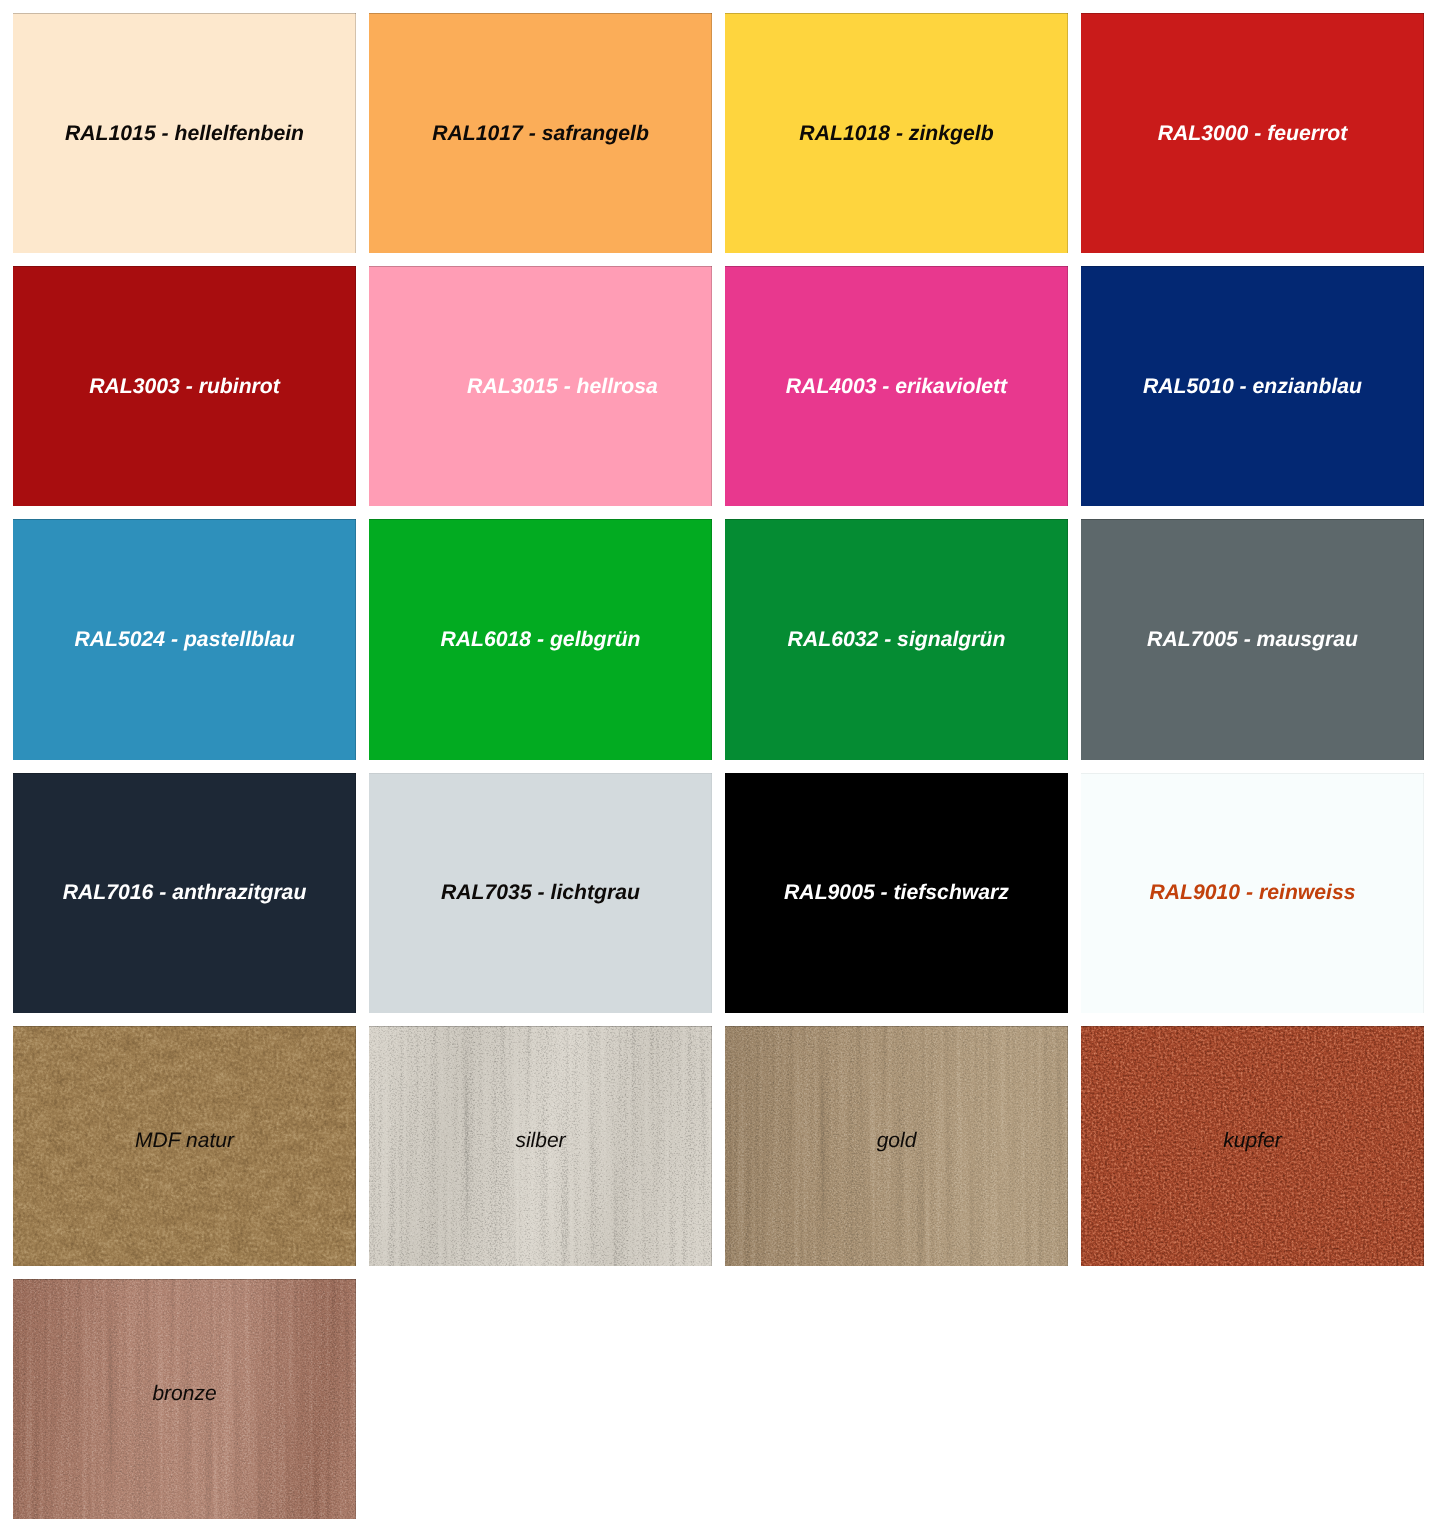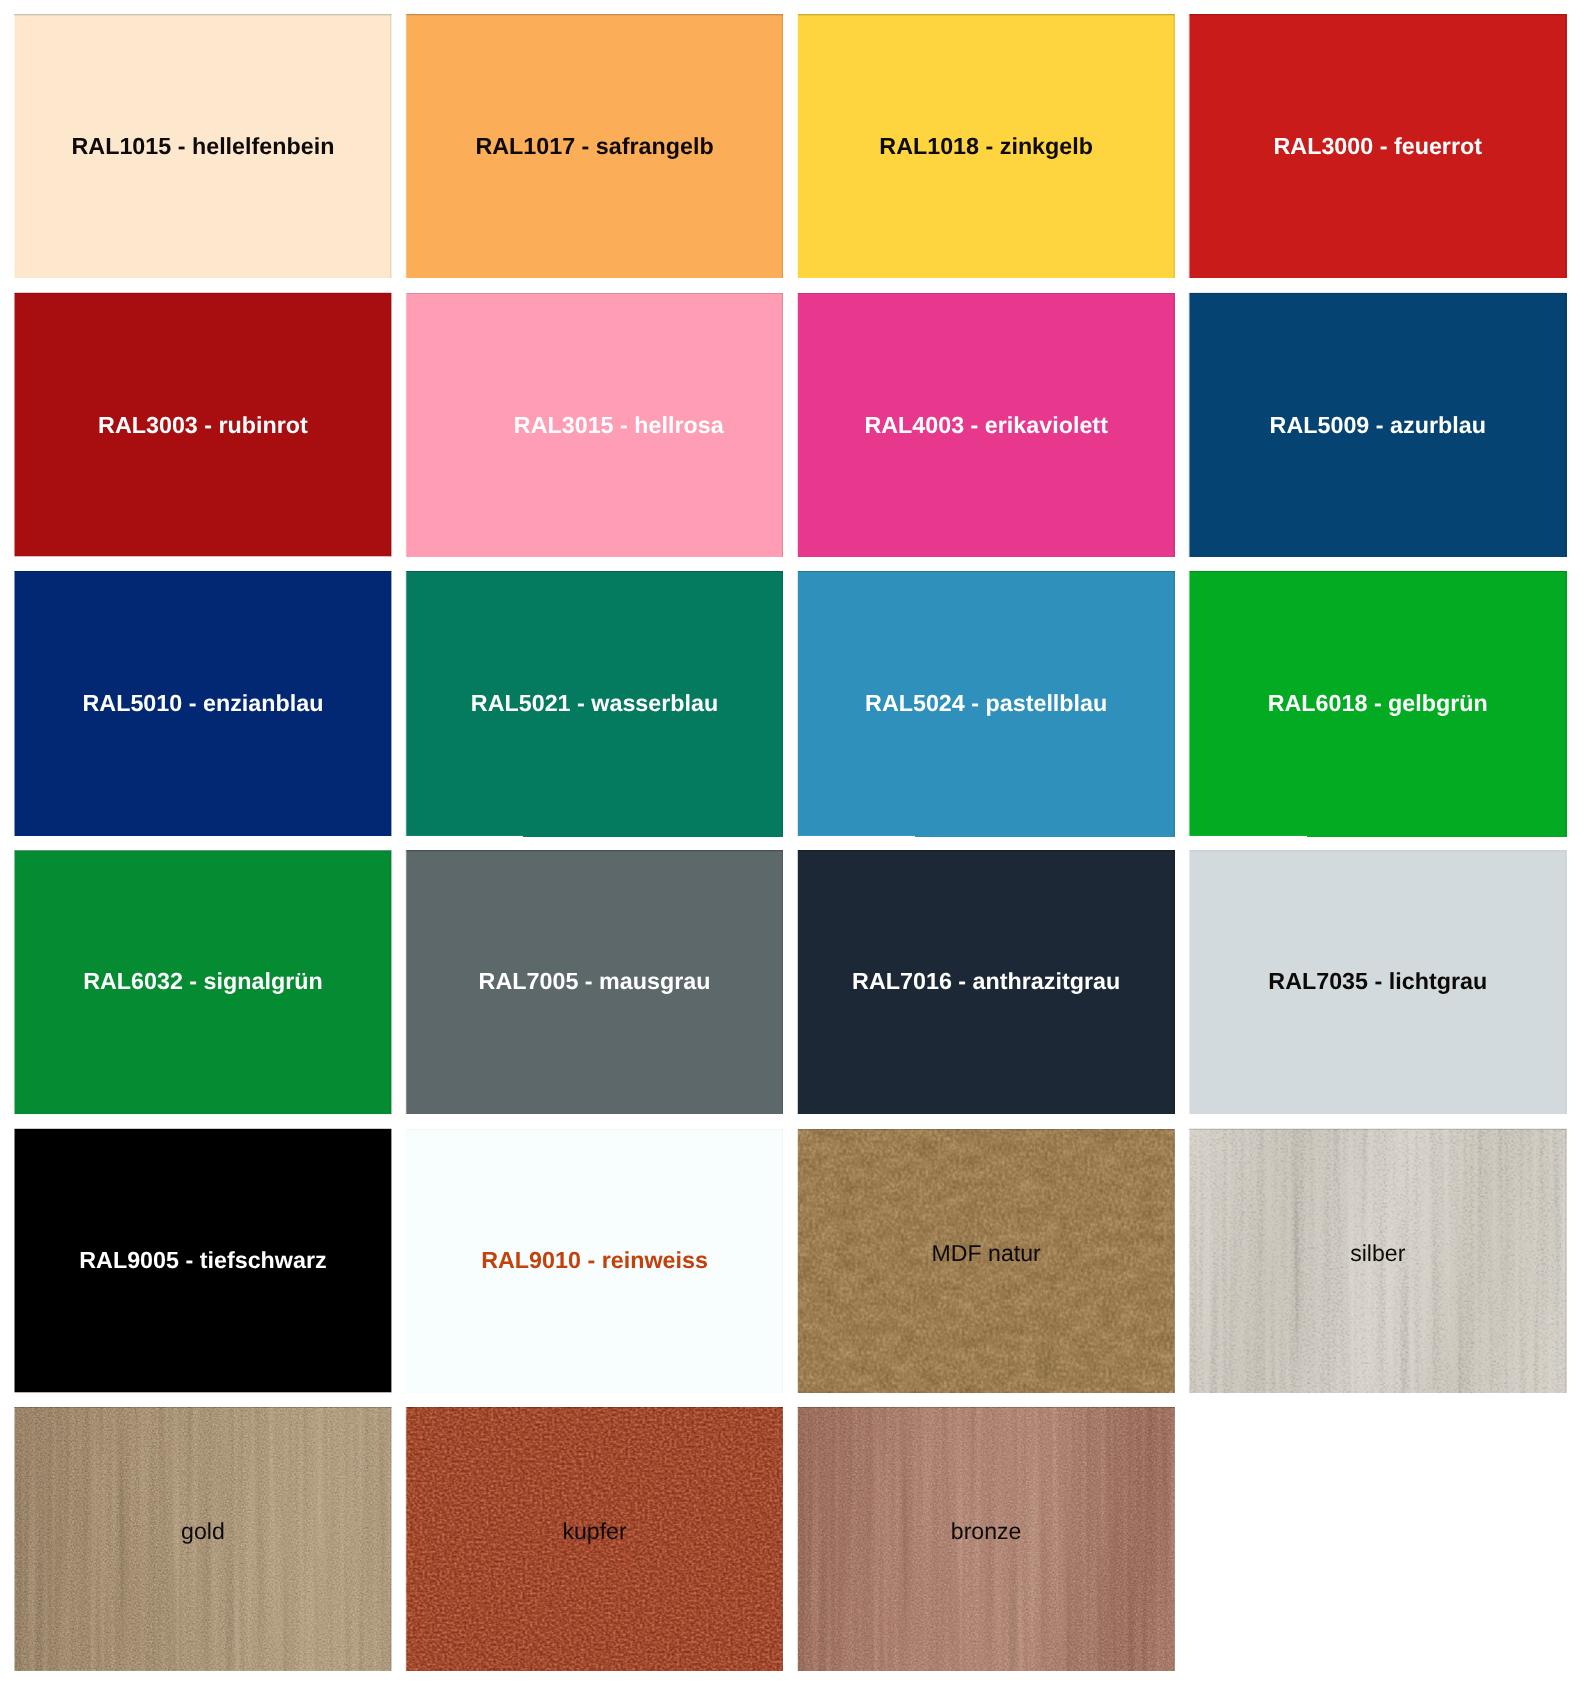--- a/index.html
+++ b/index.html
@@ -4,21 +4,21 @@
 <title>RAL Farbkarte</title>
 <style>
   html,body{margin:0;padding:0;background:#ffffff;}
   body{width:1445px;height:1532px;overflow:hidden;font-family:"Liberation Sans",sans-serif;
        -webkit-font-smoothing:antialiased;text-rendering:geometricPrecision;}
   #grid{
     position:absolute;left:13px;top:13px;width:1411px;height:1152px;
     display:grid;
     grid-template-columns:repeat(4,343px);
     grid-template-rows:repeat(6,240.2px);
-    column-gap:13px;row-gap:13px;
+    column-gap:13px;row-gap:13px;font-style:italic;
   }
   .swatch{position:relative;overflow:hidden;}
   
   .swatch::after{
     content:"";position:absolute;inset:0;pointer-events:none;
     box-shadow:inset 0 1px 0 rgba(0,0,0,.20), inset -1px 0 0 rgba(0,0,0,.16);
   }
   
   .swatch.light::after{box-shadow:inset 0 1px 0 rgba(0,0,0,.05), inset -1px 0 0 rgba(0,0,0,.04);}
   .swatch .fill{position:absolute;inset:0;}
@@ -101,30 +101,22 @@
   </div>
   <div class="swatch solid">
     <div class="fill" style="background-color: rgb(255, 157, 181);"></div>
     <div class="lbl" style="color: rgb(255, 255, 255); margin-left: 44px;">RAL3015 - hellrosa</div>
   </div>
   <div class="swatch solid">
     <div class="fill" style="background-color: rgb(232, 56, 142);"></div>
     <div class="lbl" style="color: rgb(255, 255, 255);">RAL4003 - erikaviolett</div>
   </div>
   <div class="swatch solid">
-    <div class="fill" style="background-color: rgb(4, 67, 114);"></div>
-    <div class="lbl" style="color: rgb(255, 255, 255);">RAL5009 - azurblau</div>
-  </div>
-  <div class="swatch solid">
     <div class="fill" style="background-color: rgb(3, 40, 115);"></div>
     <div class="lbl" style="color: rgb(255, 255, 255);">RAL5010 - enzianblau</div>
-  </div>
-  <div class="swatch solid">
-    <div class="fill" style="background-color: rgb(4, 123, 95);"></div>
-    <div class="lbl" style="color: rgb(255, 255, 255);">RAL5021 - wasserblau</div>
   </div>
   <div class="swatch solid">
     <div class="fill" style="background-color: rgb(46, 144, 187);"></div>
     <div class="lbl" style="color: rgb(255, 255, 255);">RAL5024 - pastellblau</div>
   </div>
   <div class="swatch solid">
     <div class="fill" style="background-color: rgb(2, 171, 33);"></div>
     <div class="lbl" style="color: rgb(255, 255, 255);">RAL6018 - gelbgrün</div>
   </div>
   <div class="swatch solid">

